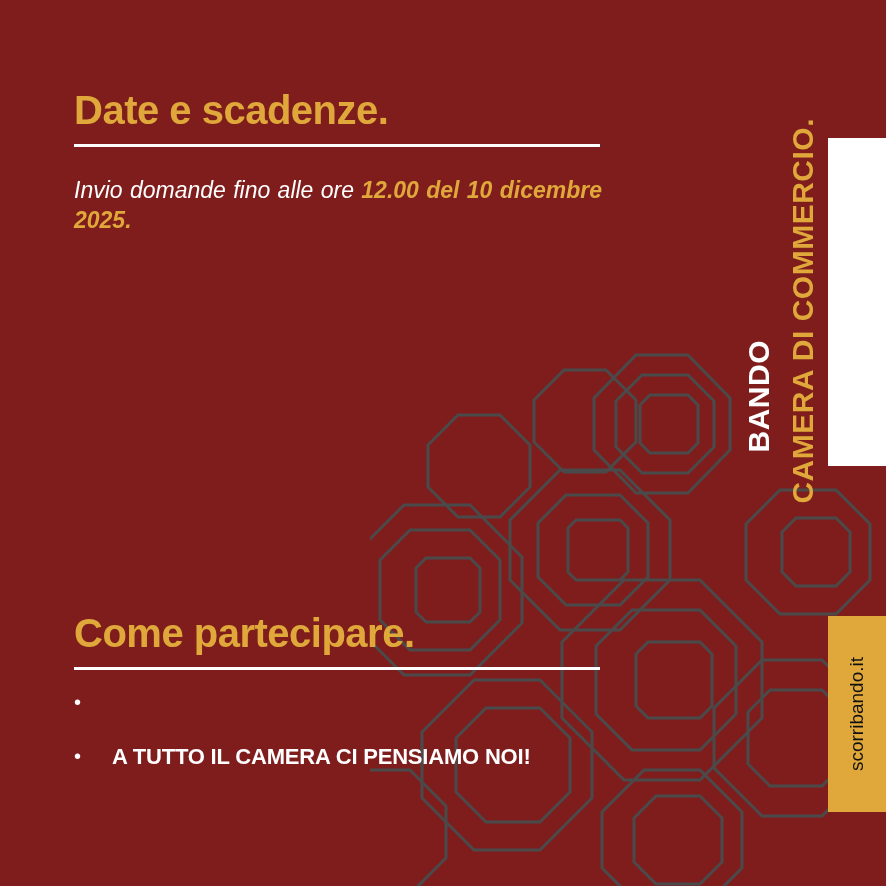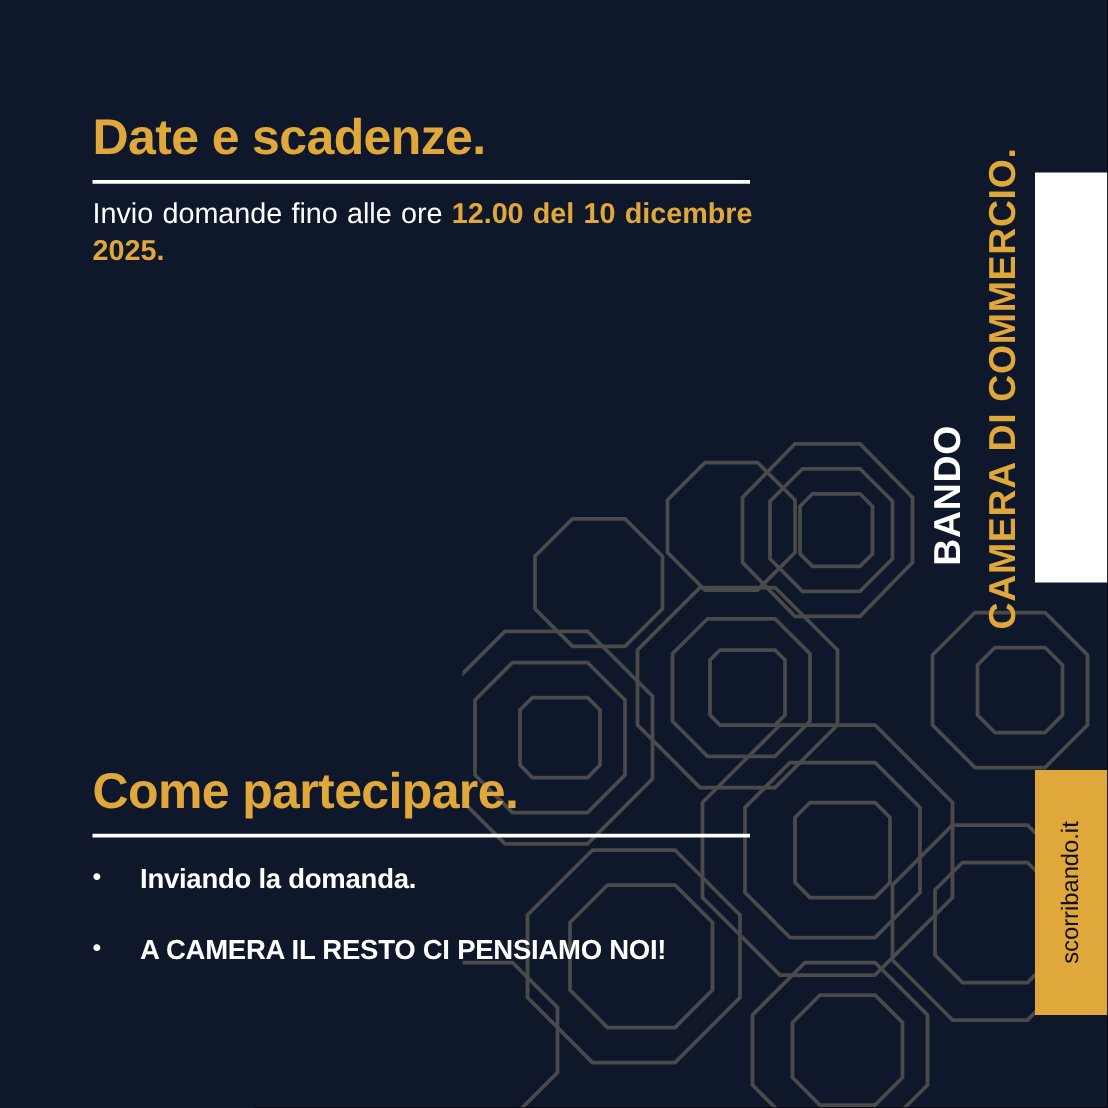--- a/index.html
+++ b/index.html
@@ -7,21 +7,21 @@
     width: 886px;
     height: 886px;
     background: #000;
     overflow: hidden;
     font-family: "Liberation Sans", sans-serif;
   }
   #canvas {
     position: relative;
     width: 886px;
     height: 886px;
-    background: #0f172a;
+    background: #7f1d1d;
     overflow: hidden;
   }
 
   
   #pattern {
     position: absolute;
     left: 370px;
     top: 330px;
     width: 520px;
     height: 560px;
@@ -42,26 +42,27 @@
   .heading .dot { color: #E0A83A; }
 
   .rule {
     margin-top: 14px;
     height: 3px;
     width: 526px;
     background: #ffffff;
   }
 
   .body-text {
-    margin-top: 8px;
+    margin-top: 28px;
     font-size: 23px;
     line-height: 1.32;
     color: #ffffff;
     text-align: justify;
     text-justify: inter-word;
+    font-style: italic;
   }
   .body-text .hl { color: #E0A83A; font-weight: bold; }
 
   
   .bullet-list { margin-top: 18px; }
   .bullet-row {
     display: flex;
     align-items: flex-start;
     margin-bottom: 26px;
   }
@@ -184,25 +185,24 @@
     <div class="rule"></div>
     <div class="body-text"><span>Invio domande fino alle ore </span><span class="hl">12.00 del 10 dicembre 2025.</span></div>
   </div>
 
   <div class="block" style="top:613px;">
     <div class="heading"><span>Come partecipare</span><span class="dot">.</span></div>
     <div class="rule"></div>
     <div class="bullet-list">
       <div class="bullet-row">
         <span class="bullet-mark">•</span>
-        <span class="bullet-text">Inviando la domanda.</span>
       </div>
       <div class="bullet-row">
         <span class="bullet-mark">•</span>
-        <span class="bullet-text">A CAMERA IL RESTO CI PENSIAMO NOI!</span>
+        <span class="bullet-text">A TUTTO IL CAMERA CI PENSIAMO NOI!</span>
       </div>
     </div>
   </div>
 
   <div id="white-panel"></div>
 
   <div class="vlabel" id="label-bando">BANDO</div>
   <div class="vlabel" id="label-camera">CAMERA DI COMMERCIO.</div>
 
   <div id="site-tab">

